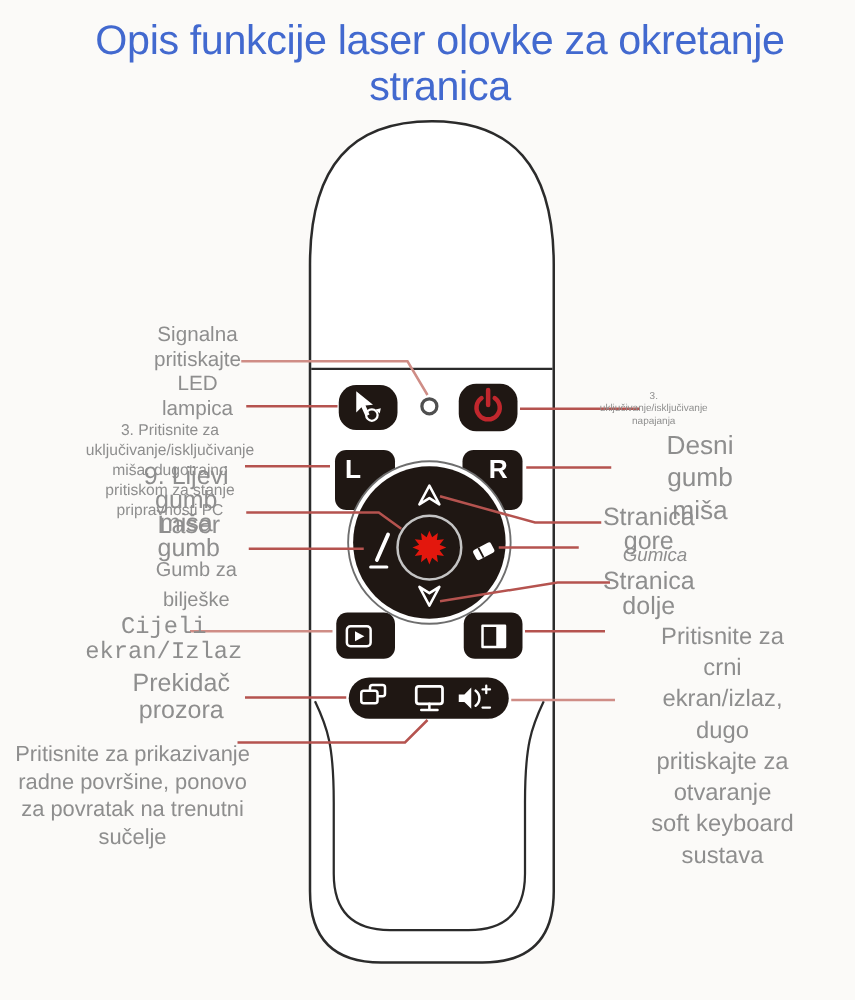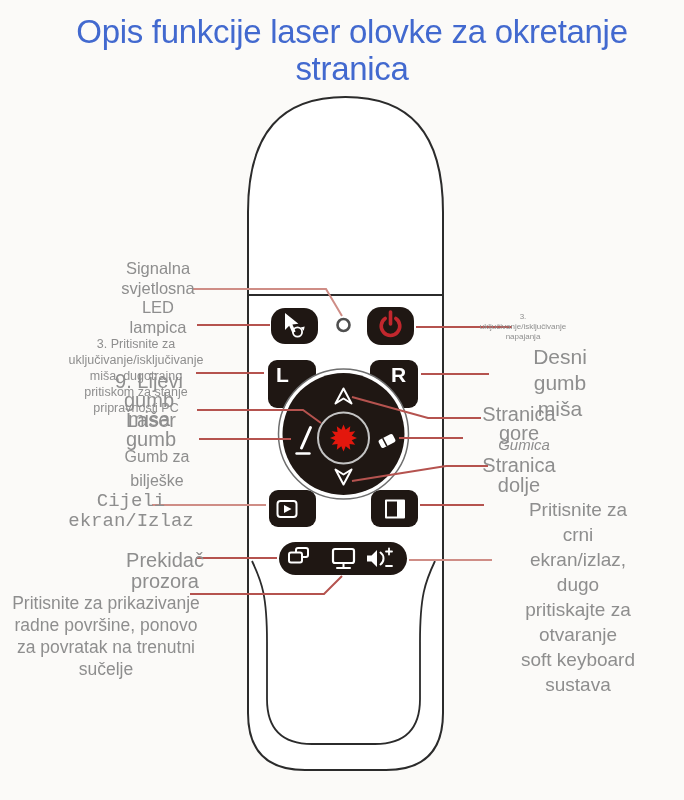--- a/index.html
+++ b/index.html
@@ -147,38 +147,38 @@
     <polyline class="red-line" points="416,327 512,327"></polyline>
     <polyline class="red-line" points="421,374 489,374"></polyline>
     <polyline class="red-line" points="352,397 428,418 481,418"></polyline>
     <polyline class="red-line" points="399,438 463,438"></polyline>
     <polyline class="red-line" points="352,481 446,466 488,466"></polyline>
     <polyline class="red-line" points="420,505 484,505"></polyline>
     <polyline class="red-line soft" points="409,560 492,560"></polyline>
   </svg>
 
   <div class="label" style="left:158px;top:259px;font-size:16.5px;line-height:19.5px;">Signalna
-svjetlosna
+pritiskajte
 LED
 lampica</div>
   <div class="label" style="left:136px;top:336px;font-size:12.5px;line-height:16px;">3. Pritisnite za
 uključivanje/isključivanje
 miša, dugotrajno
 pritiskom za stanje
 pripravnosti PC</div>
   <div class="label" style="left:149px;top:372px;font-size:20px;line-height:19px;">9. Lijevi
 gumb
 miša</div>
   <div class="label" style="left:151px;top:411px;font-size:20px;line-height:19px;">Laser
 gumb</div>
   <div class="label" style="left:157px;top:445px;font-size:16px;line-height:24px;">Gumb za
 bilješke</div>
   <div class="label" style="left:131px;top:491px;font-size:19px;line-height:20px;font-family:Liberation Mono, monospace;">Cijeli
 ekran/Izlaz</div>
-  <div class="label" style="left:145px;top:550px;font-size:20px;line-height:21px;margin-left:20px;">Prekidač
+  <div class="label" style="left:145px;top:537px;font-size:20px;line-height:21px;">Prekidač
 prozora</div>
   <div class="label" style="left:106px;top:592px;font-size:17.5px;line-height:22px;text-align:center;">Pritisnite za prikazivanje
 radne površine, ponovo
 za povratak na trenutni
 sučelje</div>
 
   <div class="label" style="left:523px;top:312px;font-size:8px;line-height:10px;">3.
 uključivanje/isključivanje
 napajanja</div>
   <div class="label" style="left:528px;top:344px;font-size:21px;line-height:26px;margin-left:32px;">Desni

